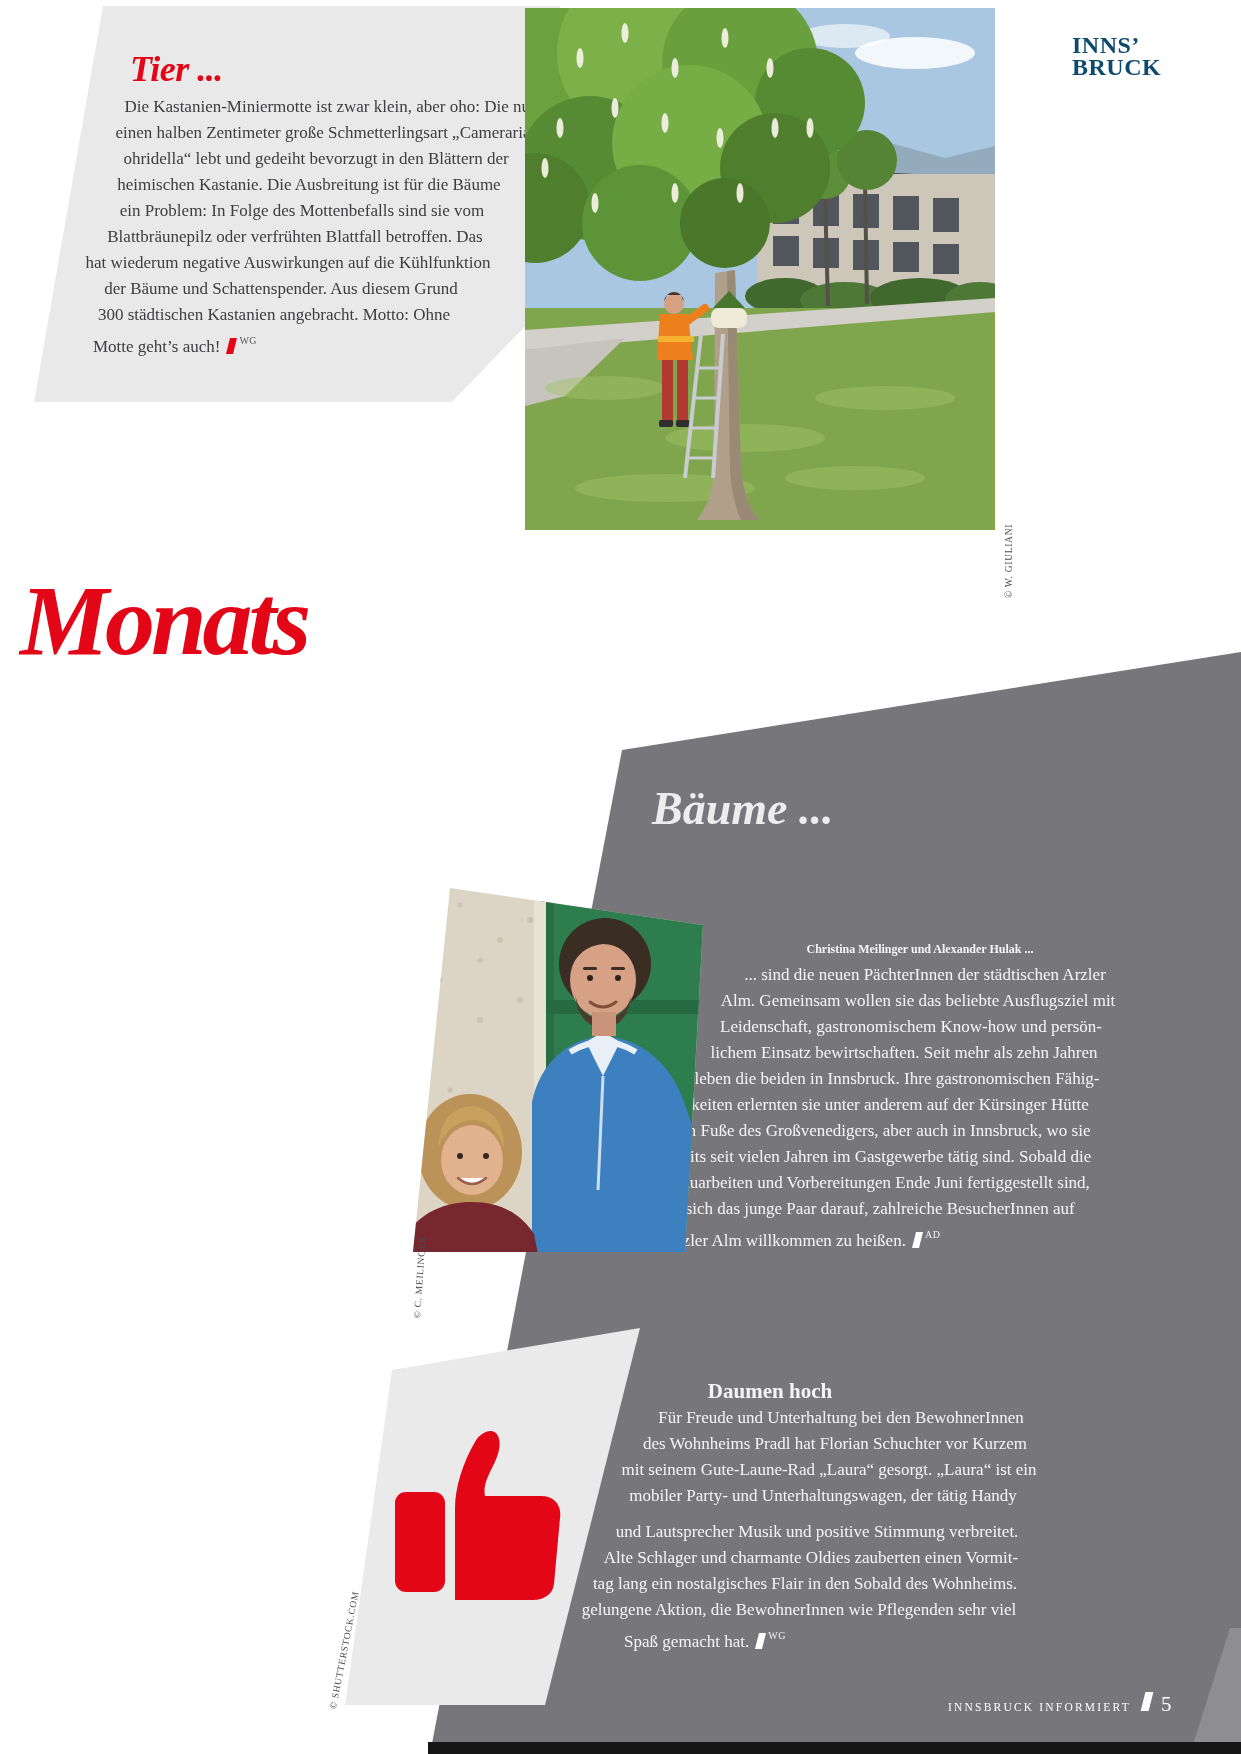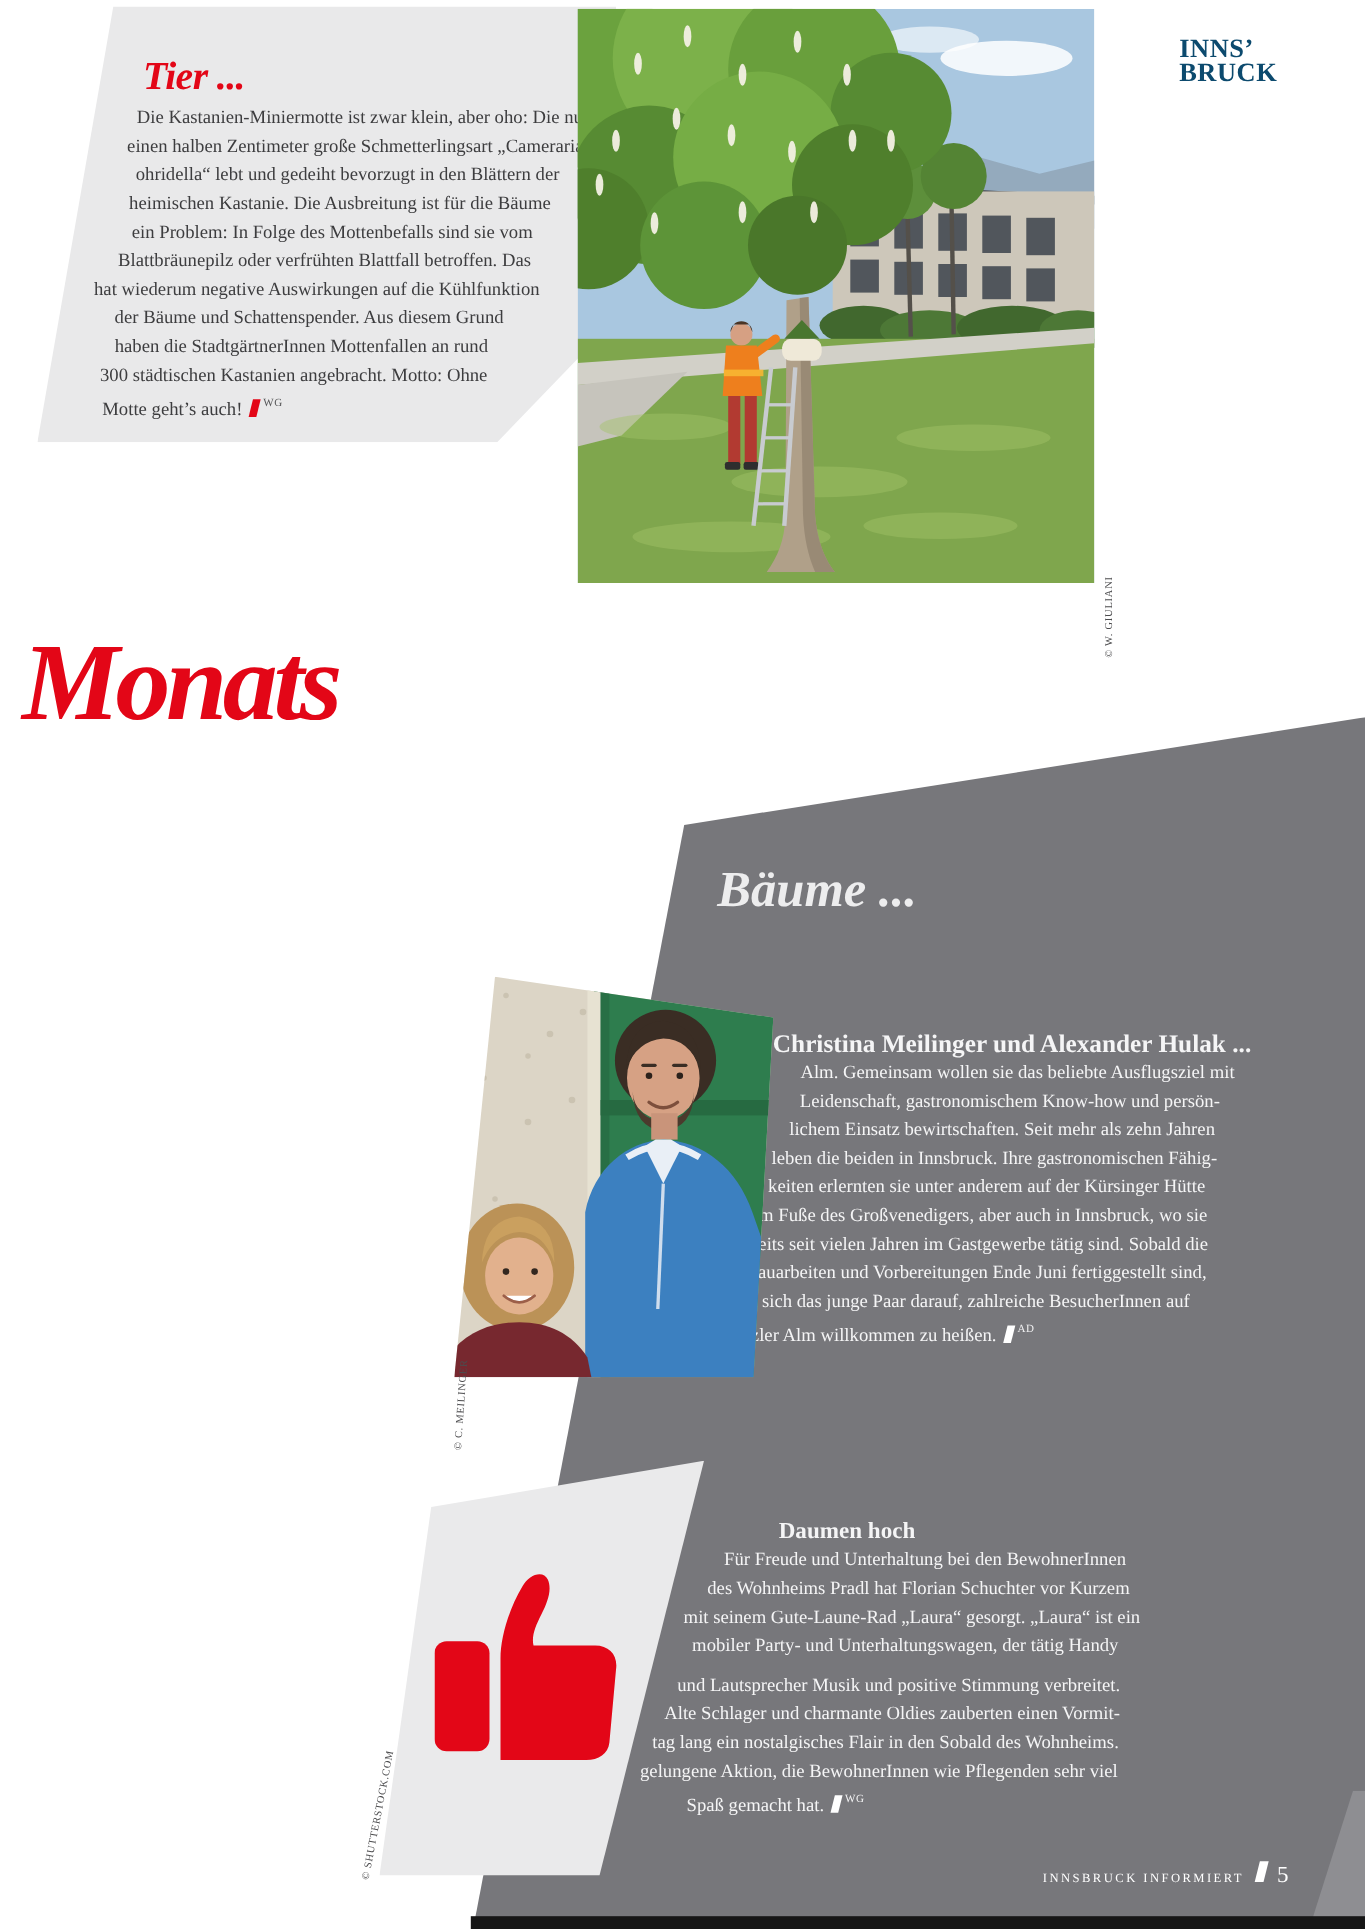--- a/index.html
+++ b/index.html
@@ -54,21 +54,21 @@
   .monats{position:absolute;left:20px;top:566px;font-style:italic;font-weight:700;
           font-size:100px;color:#e30617;letter-spacing:-4px;line-height:110px;}
 
   
   .dark-panel{position:absolute;left:0;top:0;width:1241px;height:1754px;background:#77777b;
               clip-path:polygon(622px 750px,1241px 652px,1241px 1754px,430px 1754px);}
   .koepfe-head{position:absolute;left:652px;top:782px;font-style:italic;font-weight:700;
                font-size:46px;color:#ededee;}
   .koepfe-para{left:600px;top:936px;width:560px;color:#f5f5f6;}
   .bold-line{font-weight:700;white-space:nowrap;}
-  .koepfe-bold{transform:translateX(40px);font-size:23px;}
+  .koepfe-bold{transform:translateX(40px);font-size:12px;}
   .koepfe-lines > div:nth-child(1){transform:translateX(45px);}
   .koepfe-lines > div:nth-child(2){transform:translateX(38px);}
   .koepfe-lines > div:nth-child(3){transform:translateX(31px);}
   .koepfe-lines > div:nth-child(4){transform:translateX(24px);}
   .koepfe-lines > div:nth-child(5){transform:translateX(17px);}
   .koepfe-lines > div:nth-child(6){transform:translateX(10px);}
   .koepfe-lines > div:nth-child(7){transform:translateX(3px);}
   .koepfe-lines > div:nth-child(8){transform:translateX(-4px);}
   .koepfe-lines > div:nth-child(9){transform:translateX(-11px);}
   .koepfe-lines > div:nth-child(10){transform:translateX(-18px);}
@@ -116,21 +116,20 @@
   <div class="para tier-para">
     <div class="lines tier-lines">
         <div>Die Kastanien-Miniermotte ist zwar klein, aber oho: Die nur</div>
         <div>einen halben Zentimeter große Schmetterlingsart „Cameraria</div>
         <div>ohridella“ lebt und gedeiht bevorzugt in den Blättern der</div>
         <div>heimischen Kastanie. Die Ausbreitung ist für die Bäume</div>
         <div>ein Problem: In Folge des Mottenbefalls sind sie vom</div>
         <div>Blattbräunepilz oder verfrühten Blattfall betroffen. Das</div>
         <div>hat wiederum negative Auswirkungen auf die Kühlfunktion</div>
         <div>der Bäume und Schattenspender. Aus diesem Grund</div>
-        <div>haben die StadtgärtnerInnen Mottenfallen an rund</div>
         <div>300 städtischen Kastanien angebracht. Motto: Ohne</div>
       </div>
     <div class="lastline tier-last">
       <span>Motte geht’s auch!</span><span class="slash red"></span><sup class="initials dark">WG</sup>
     </div>
   </div>
 
   <div class="photo-tree">
     <svg width="470" height="522" viewBox="0 0 470 522" xmlns="http://www.w3.org/2000/svg">
       <rect width="470" height="522" fill="#a9c7e0"></rect>
@@ -235,20 +234,21 @@
   </div>
 
   <div class="monats">Monats</div>
 
   <div class="dark-panel"></div>
   <div class="koepfe-head">Bäume ...</div>
 
   <div class="para koepfe-para">
     <div class="bold-line koepfe-bold">Christina Meilinger und Alexander Hulak ...</div>
     <div class="lines koepfe-lines">
+        <div>... sind die neuen PächterInnen der städtischen Arzler</div>
         <div>Alm. Gemeinsam wollen sie das beliebte Ausflugsziel mit</div>
         <div>Leidenschaft, gastronomischem Know-how und persön-</div>
         <div>lichem Einsatz bewirtschaften. Seit mehr als zehn Jahren</div>
         <div>leben die beiden in Innsbruck. Ihre gastronomischen Fähig-</div>
         <div>keiten erlernten sie unter anderem auf der Kürsinger Hütte</div>
         <div>am Fuße des Großvenedigers, aber auch in Innsbruck, wo sie</div>
         <div>bereits seit vielen Jahren im Gastgewerbe tätig sind. Sobald die</div>
         <div>Umbauarbeiten und Vorbereitungen Ende Juni fertiggestellt sind,</div>
         <div>freut sich das junge Paar darauf, zahlreiche BesucherInnen auf</div>
       </div>

